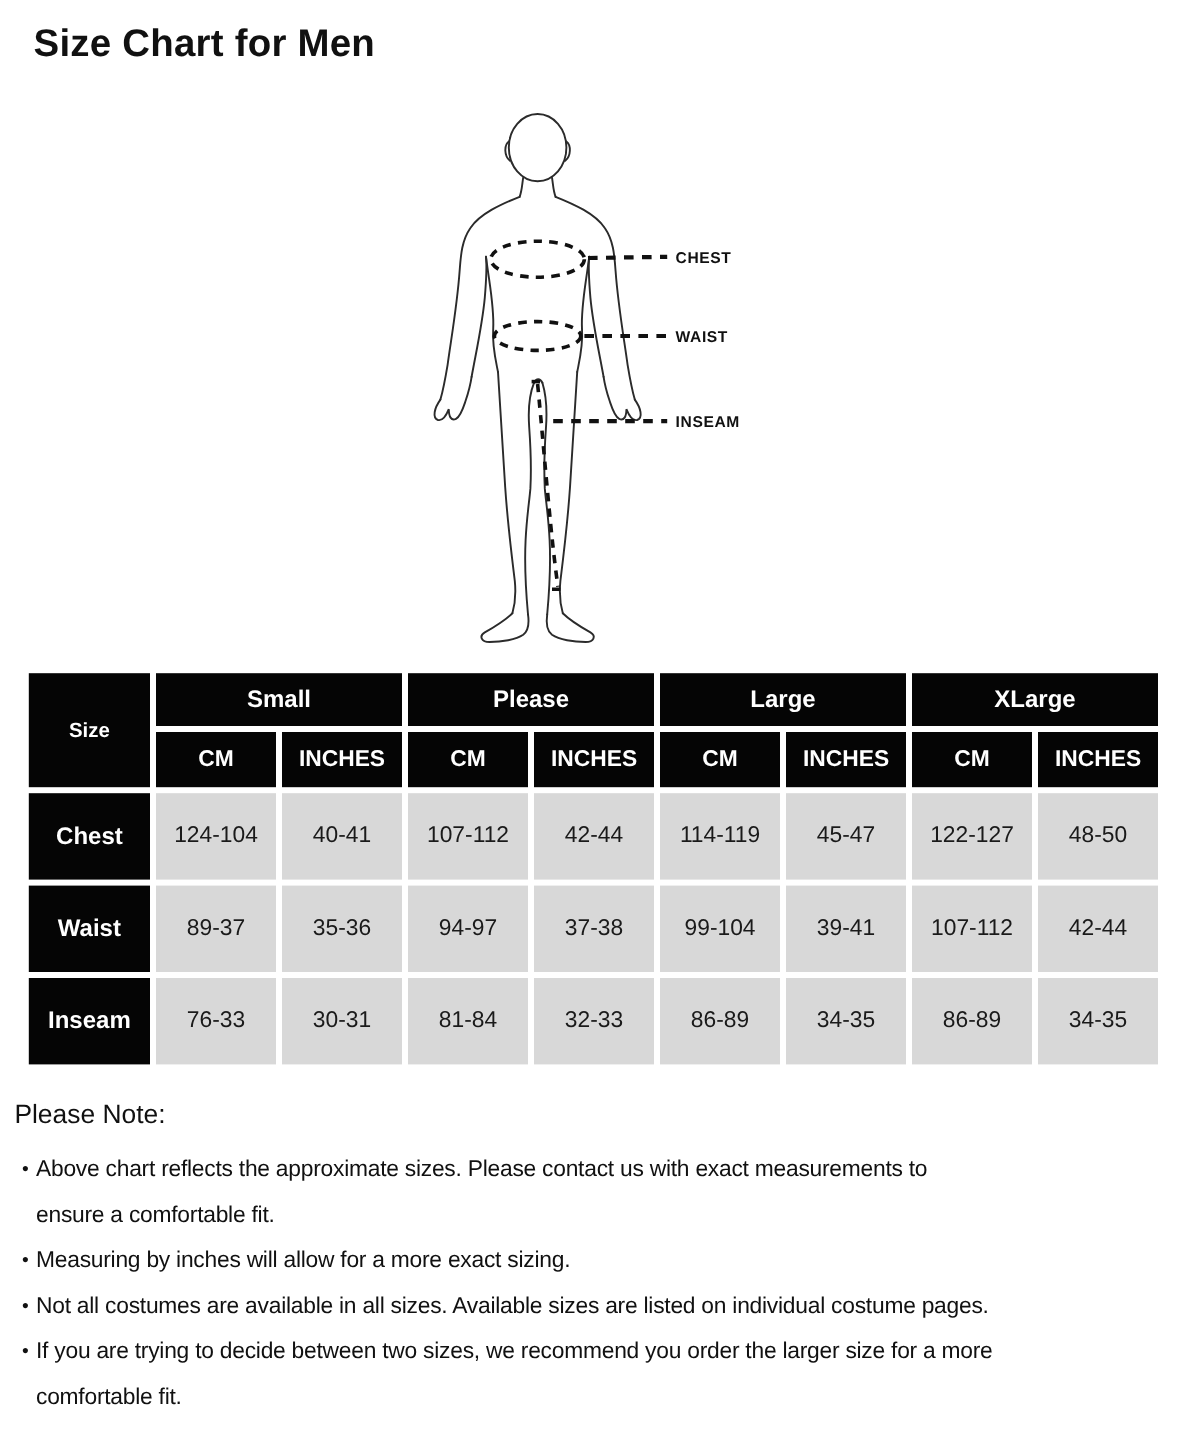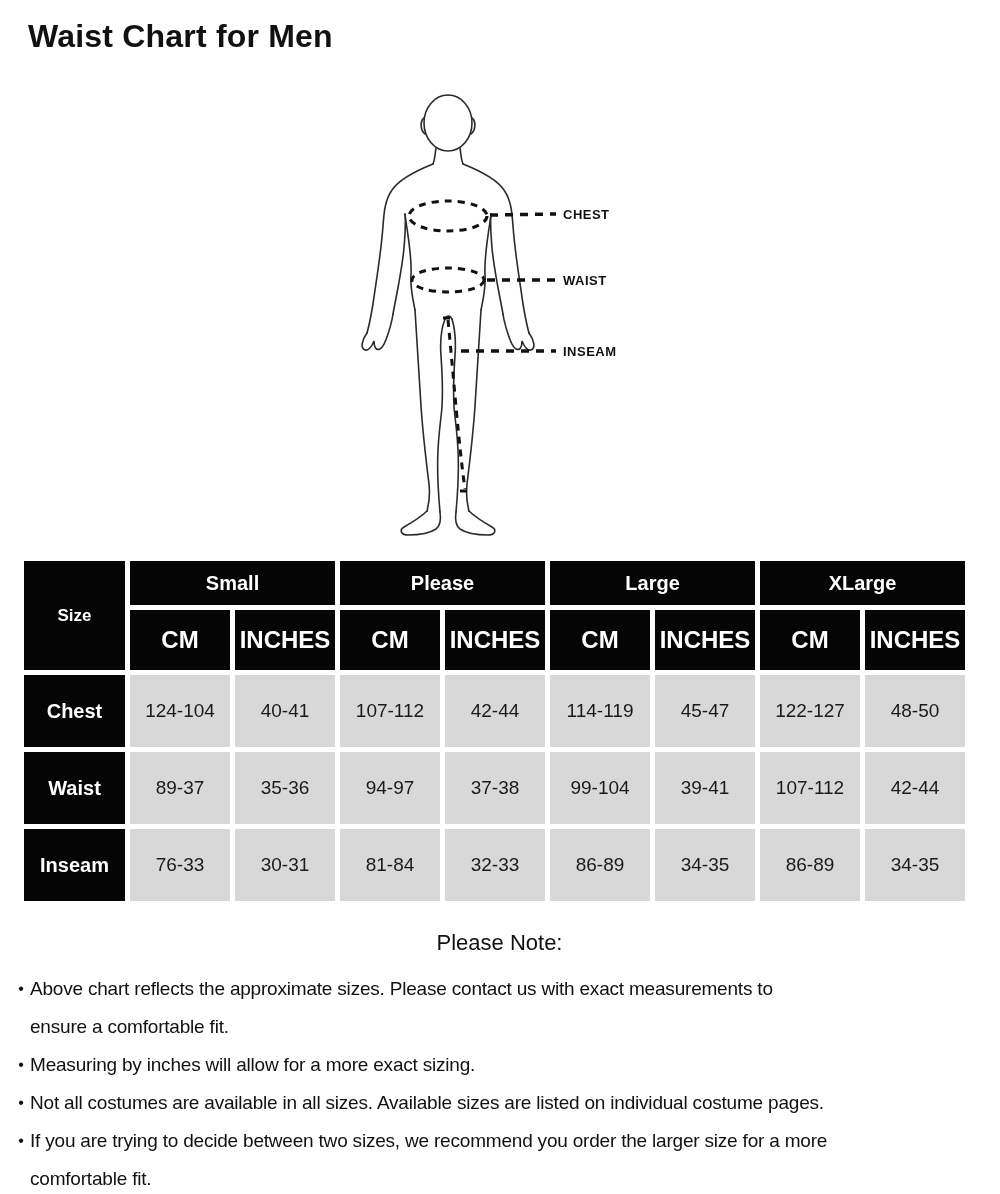--- a/index.html
+++ b/index.html
@@ -50,22 +50,22 @@
   }
   th.group {
     background: var(--header-bg, #050505);
     color: var(--header-text, #fff);
     font-size: 20px; font-weight: bold;
     height: 44px;
   }
   th.unit {
     background: var(--header-bg, #050505);
     color: var(--header-text, #fff);
-    font-size: 24px; font-weight: bold;
-    height: 60px;
+    font-size: 19px; font-weight: bold;
+    height: 46px;
   }
   th.rowlabel {
     background: var(--header-bg, #050505);
     color: var(--header-text, #fff);
     font-size: 20px; font-weight: bold;
     height: 72px;
   }
   td.val {
     background: var(--cell-bg, #d8d8d8);
     color: var(--cell-text, #1a1a1a);
@@ -73,41 +73,40 @@
     height: 72px;
   }
   .notes {
     margin: 24px 0 0 12px;
     width: 975px;
   }
   .notes-heading {
     font-size: 22px;
     color: #111;
     margin-bottom: 14px;
-    text-align: center;
   }
   .note {
     display: flex;
     font-size: 19px;
     letter-spacing: -0.2px;
     line-height: 38px;
     color: #111;
   }
   .note .bullet {
     width: 18px;
     flex: 0 0 18px;
     text-align: center;
     font-size: 16px;
   }
   .note .note-text { flex: 1; }
 </style>
 </head>
 <body>
 
-<h1 class="page-title">Waist Chart for Men</h1>
+<h1 class="page-title">Size Chart for Men</h1>
 
 <div class="diagram">
   <svg width="340" height="460" viewBox="0 0 340 460">
     <g stroke="#2b2b2b" stroke-width="1.6" fill="none" stroke-linecap="round">
 
       <ellipse cx="108" cy="35" rx="24" ry="28"></ellipse>
 
       <path d="M 84,30 C 80,33 80,42 85,46"></path>
       <path d="M 132,30 C 136,33 136,42 131,46"></path>
 

